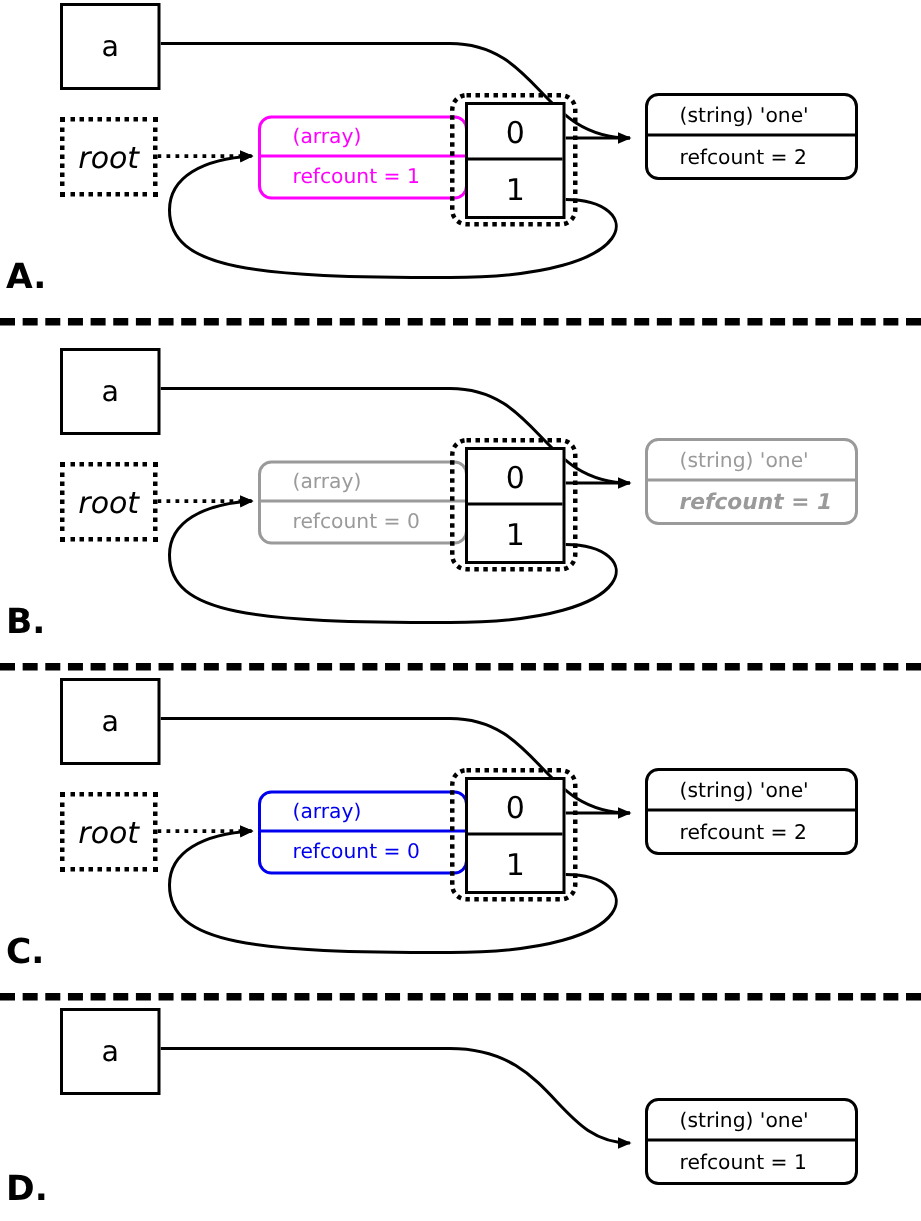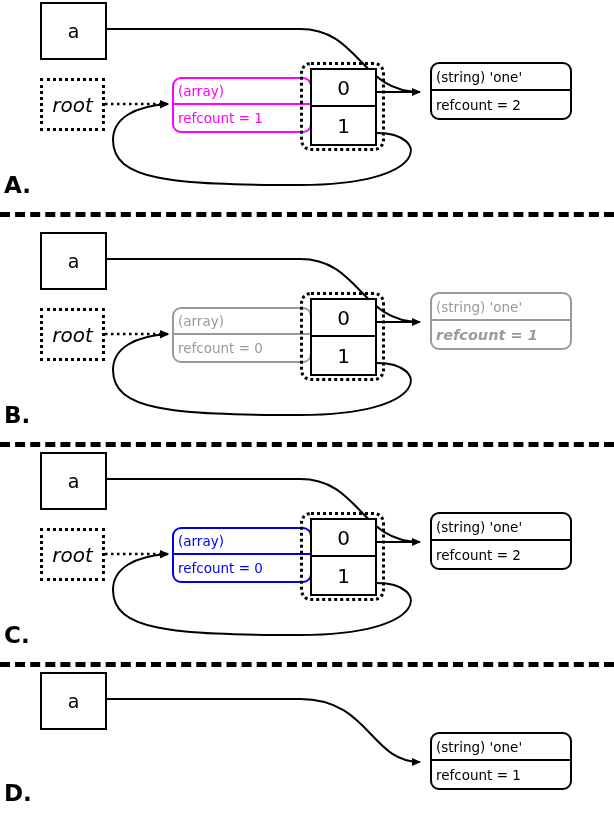--- a/index.html
+++ b/index.html
@@ -55,21 +55,21 @@
     border: 2px solid #000;
     border-radius: 9px;
     background: #fff;
     overflow: hidden;
   }
   .zval .row {
     box-sizing: border-box;
     height: 50%;
     display: flex;
     align-items: center;
-    padding-left: 4px;
+    padding-left: 21px;
     font-size: 13.5px;
     color: #000;
     white-space: nowrap;
   }
   .zval .row.top {
     border-bottom: 2px solid #000;
   }
   .zval.magenta { border-color: #ff00ff; }
   .zval.magenta .row { color: #ff00ff; }
   .zval.magenta .row.top { border-bottom-color: #ff00ff; }

